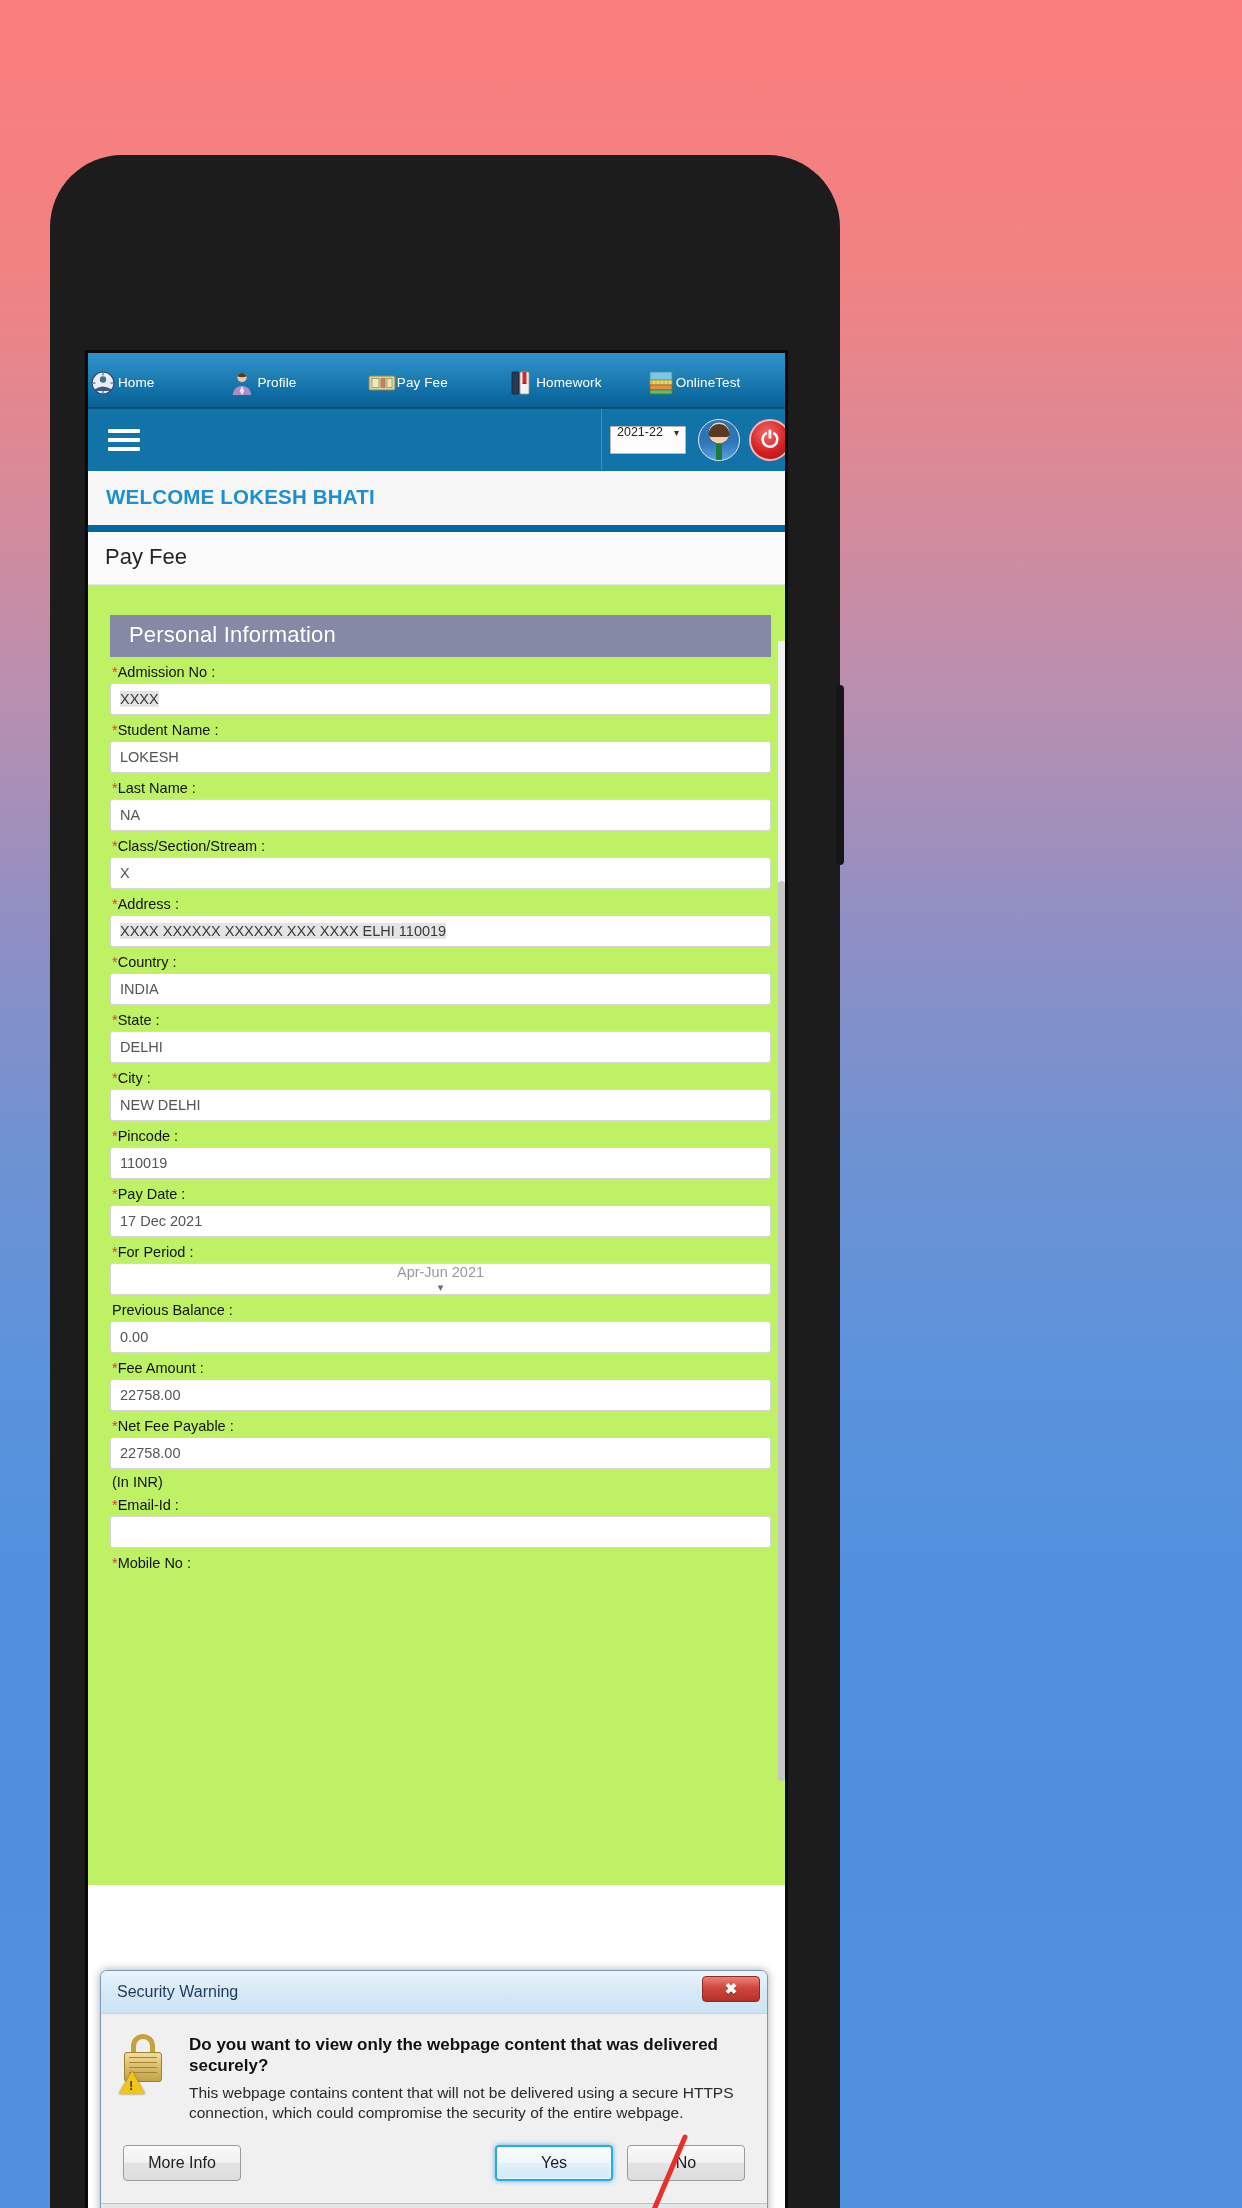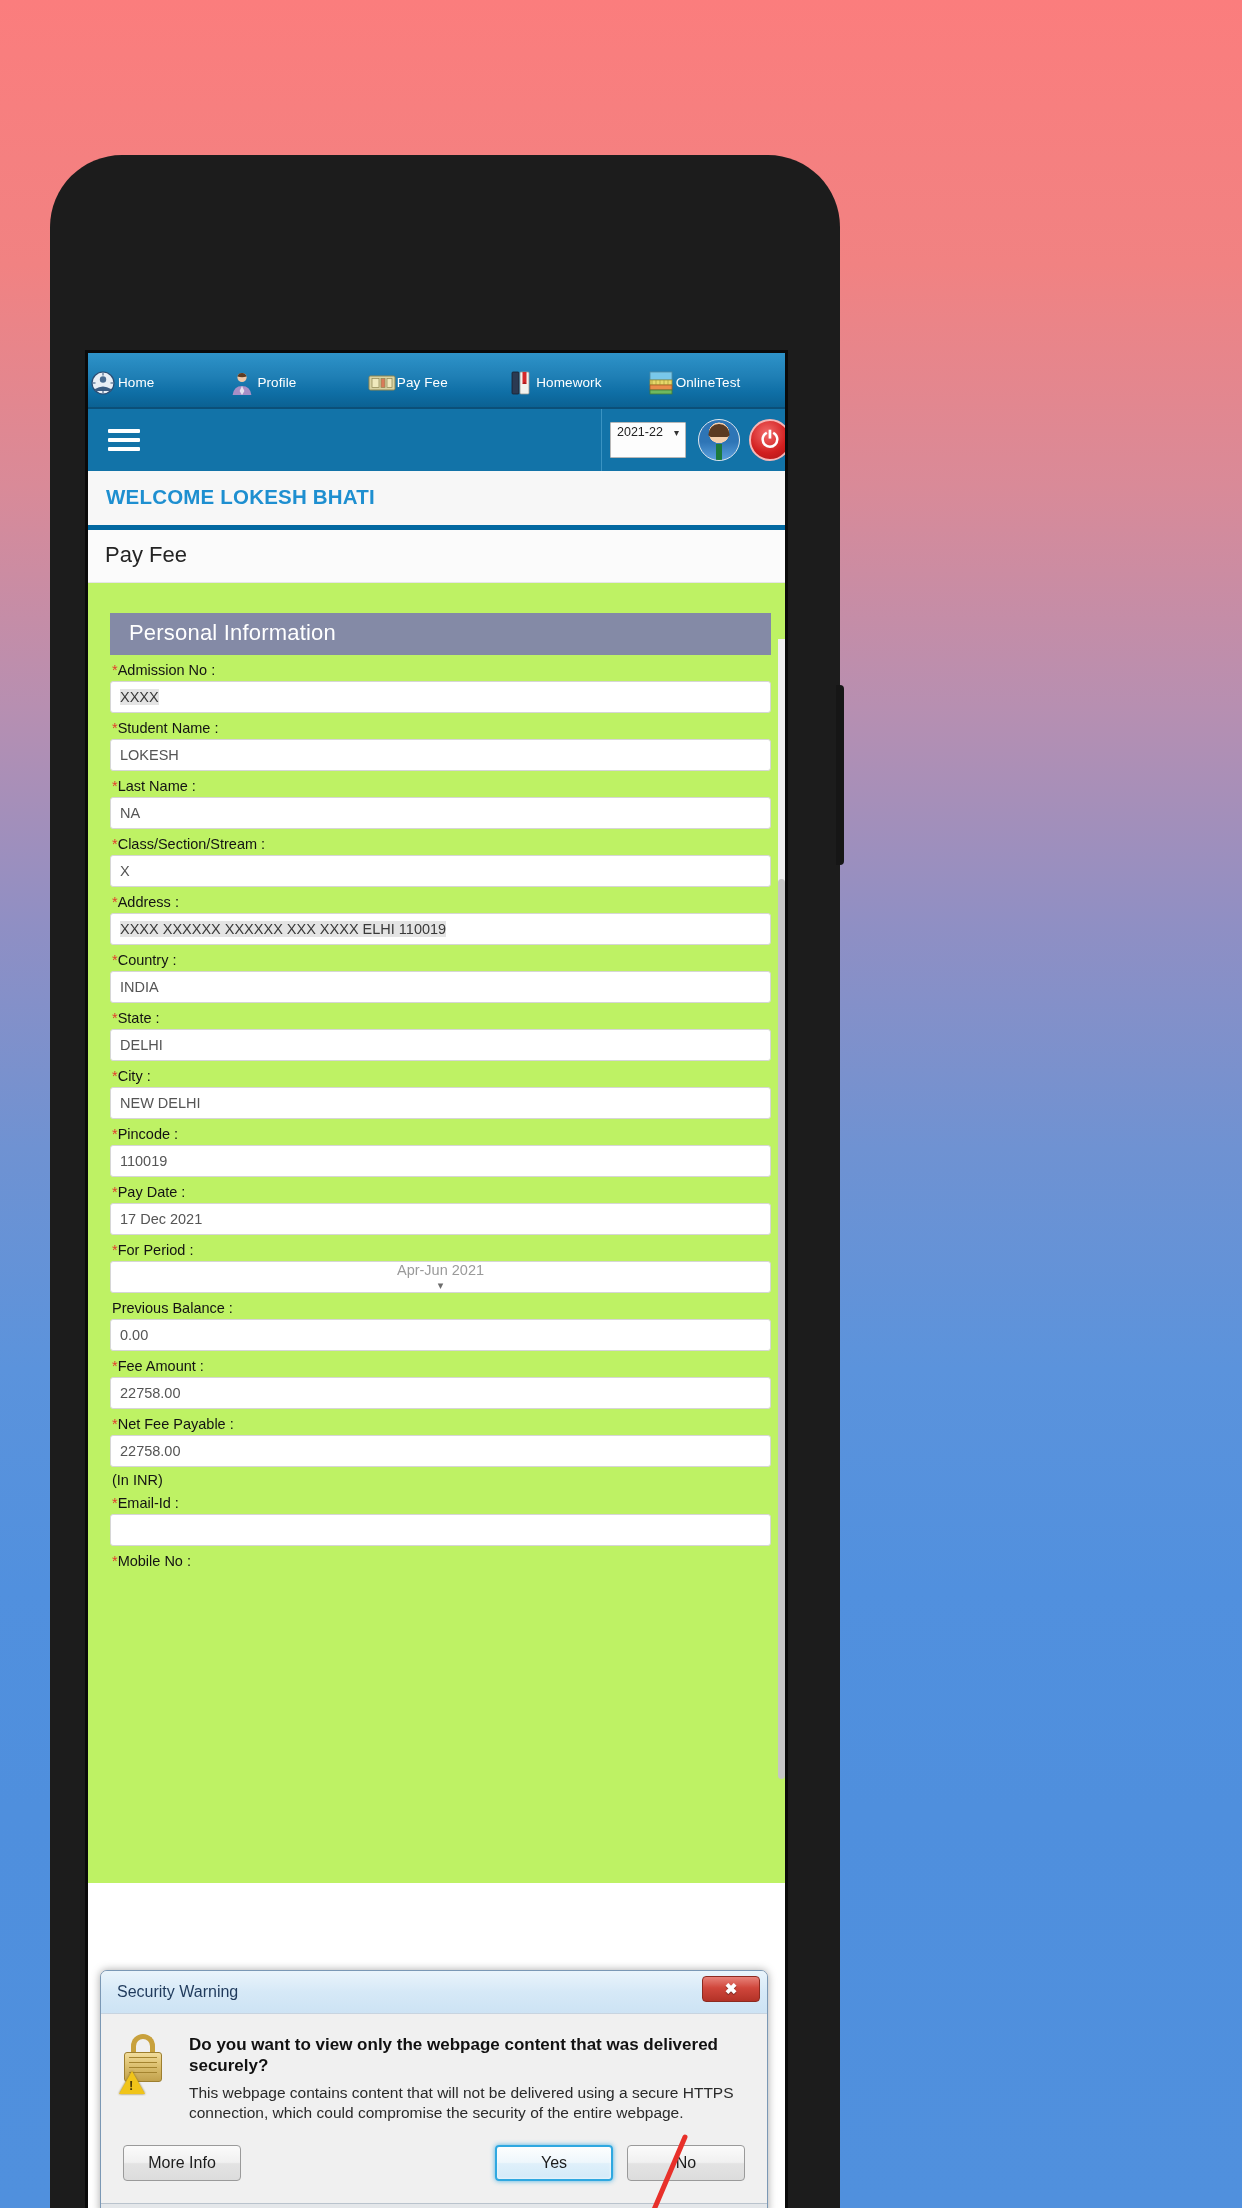--- a/index.html
+++ b/index.html
@@ -128,21 +128,21 @@
   .bar-right {
     margin-left: auto;
     display: flex;
     align-items: center;
     height: 100%;
     border-left: 1px solid #3a93c2;
     padding-left: 8px;
   }
   .year-sel {
     width: 76px;
-    height: 36px;
+    height: 28px;
     background: #fdfdfd;
     border: 1px solid #b7b7b7;
     font-family: "Liberation Sans", sans-serif;
     font-size: 12.5px;
     color: #222;
     padding: 0 2px 16px 6px;
     border-radius: 1px;
     appearance: none;
     display: flex;
     align-items: center;
@@ -193,21 +193,21 @@
   .power-glyph {
     color: #fff;
     font-size: 22px;
     line-height: 1;
     font-weight: bold;
   }
 
   
   .welcome {
     background: #f7f7f7;
-    border-bottom: 5px solid #0369a1;
+    border-bottom: 7px solid #0369a1;
     padding: 14px 0 16px 18px;
   }
   .welcome-txt {
     color: #1e8fd0;
     font-weight: bold;
     font-size: 20.5px;
     letter-spacing: .2px;
   }
 
   

